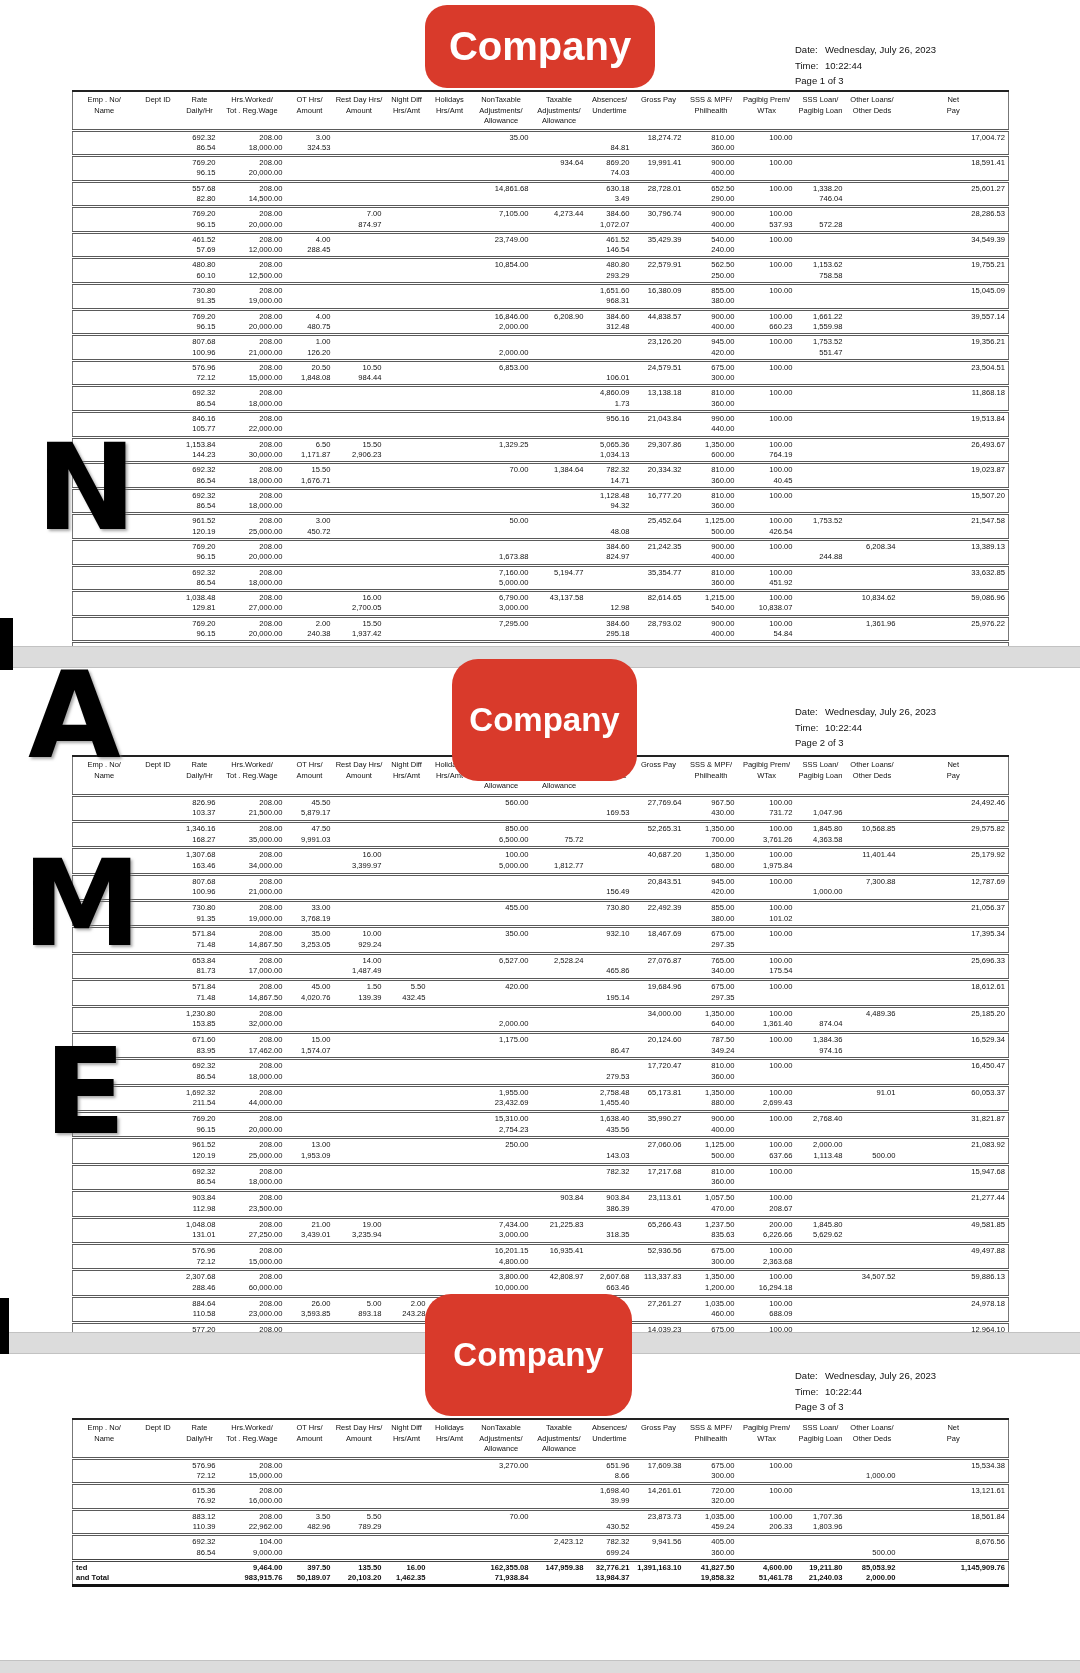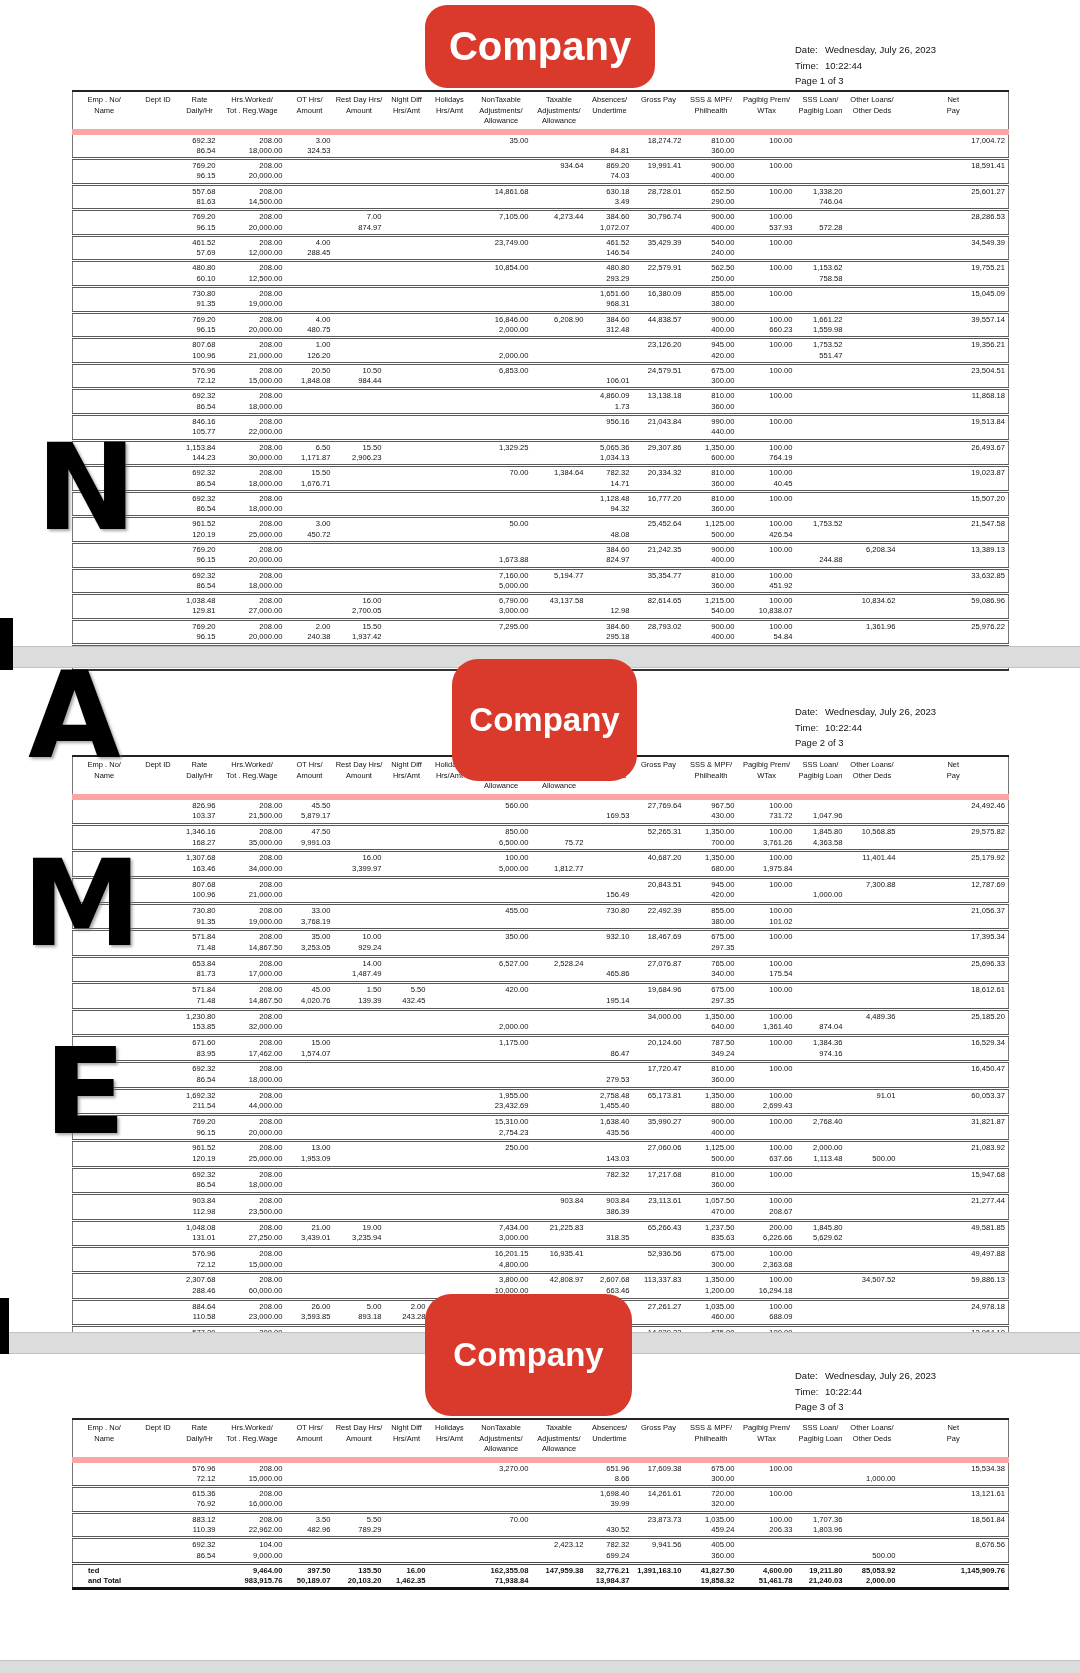--- a/index.html
+++ b/index.html
@@ -18,30 +18,30 @@
   .meta{position:absolute;left:795px;z-index:3;font-size:9.5px;}
   .meta .mrow{height:15.5px;line-height:15.5px;white-space:nowrap;}
   .mlabel{display:inline-block;width:30px;}
   .meta1{top:42px;} .meta2{top:704px;} .meta3{top:1368px;}
   .tablewrap{position:absolute;left:72px;z-index:2;}
   .tw1{top:90px;} .tw2{top:755px;} .tw3{top:1418px;}
   .paytable{border-collapse:collapse;table-layout:fixed;font-size:7.6px;color:#111;
     border-left:1px solid #777;border-right:1px solid #777;
     border-top:2px solid #222;border-bottom:2px solid #333;}
   .paytable th{font-weight:normal;font-size:7.5px;vertical-align:top;
-    padding:3px 0 2px;border-bottom:6px solid #fca5a5;}
+    padding:3px 0 2px;border-bottom:3px solid #fca5a5;}
   .paytable th div{line-height:10.5px;white-space:nowrap;}
   .paytable td{vertical-align:top;text-align:right;padding:1px 3px 1px 0;}
   .datarow td{border-top:3px double #5a5a5a;}
   .l{white-space:nowrap;overflow:visible;}
   .pg0 .l{height:10.3px;line-height:10.3px;}
   .pg1 .l{height:10.7px;line-height:10.7px;}
   .pg2 .l{height:10.3px;line-height:10.3px;}
   .totalsrow td{font-weight:bold;border-top:3px double #444;border-bottom:3px solid #111;}
-  .totalsrow td.tlabel{text-align:left;padding-left:15px;}
+  .totalsrow td.tlabel{text-align:left;padding-left:3px;}
   .wm{position:absolute;z-index:7;font-family:"DejaVu Sans",sans-serif;font-weight:bold;
       font-size:120px;line-height:1;color:#000;text-shadow:2px 2px 3px rgba(120,120,120,.65);}
   .wmN{left:36px;top:428px;}
   .wmA{left:28px;top:656px;}
   .wmM{left:22px;top:844px;}
   .wmE{left:44px;top:1032px;}
   .edge-mark{position:absolute;background:#000;z-index:8;}
   .m1{left:0;top:618px;width:13px;height:52px;}
   .m2{left:0;top:1298px;width:9px;height:56px;}
 </style>
@@ -310,21 +310,21 @@
           <td>
             <div class="l"></div>
             <div class="l"></div>
           </td>
           <td>
             <div class="l"></div>
             <div class="l"></div>
           </td>
           <td>
             <div class="l">557.68</div>
-            <div class="l">81.63</div>
+            <div class="l">82.80</div>
           </td>
           <td>
             <div class="l">208.00</div>
             <div class="l">14,500.00</div>
           </td>
           <td>
             <div class="l"></div>
             <div class="l"></div>
           </td>
           <td>

